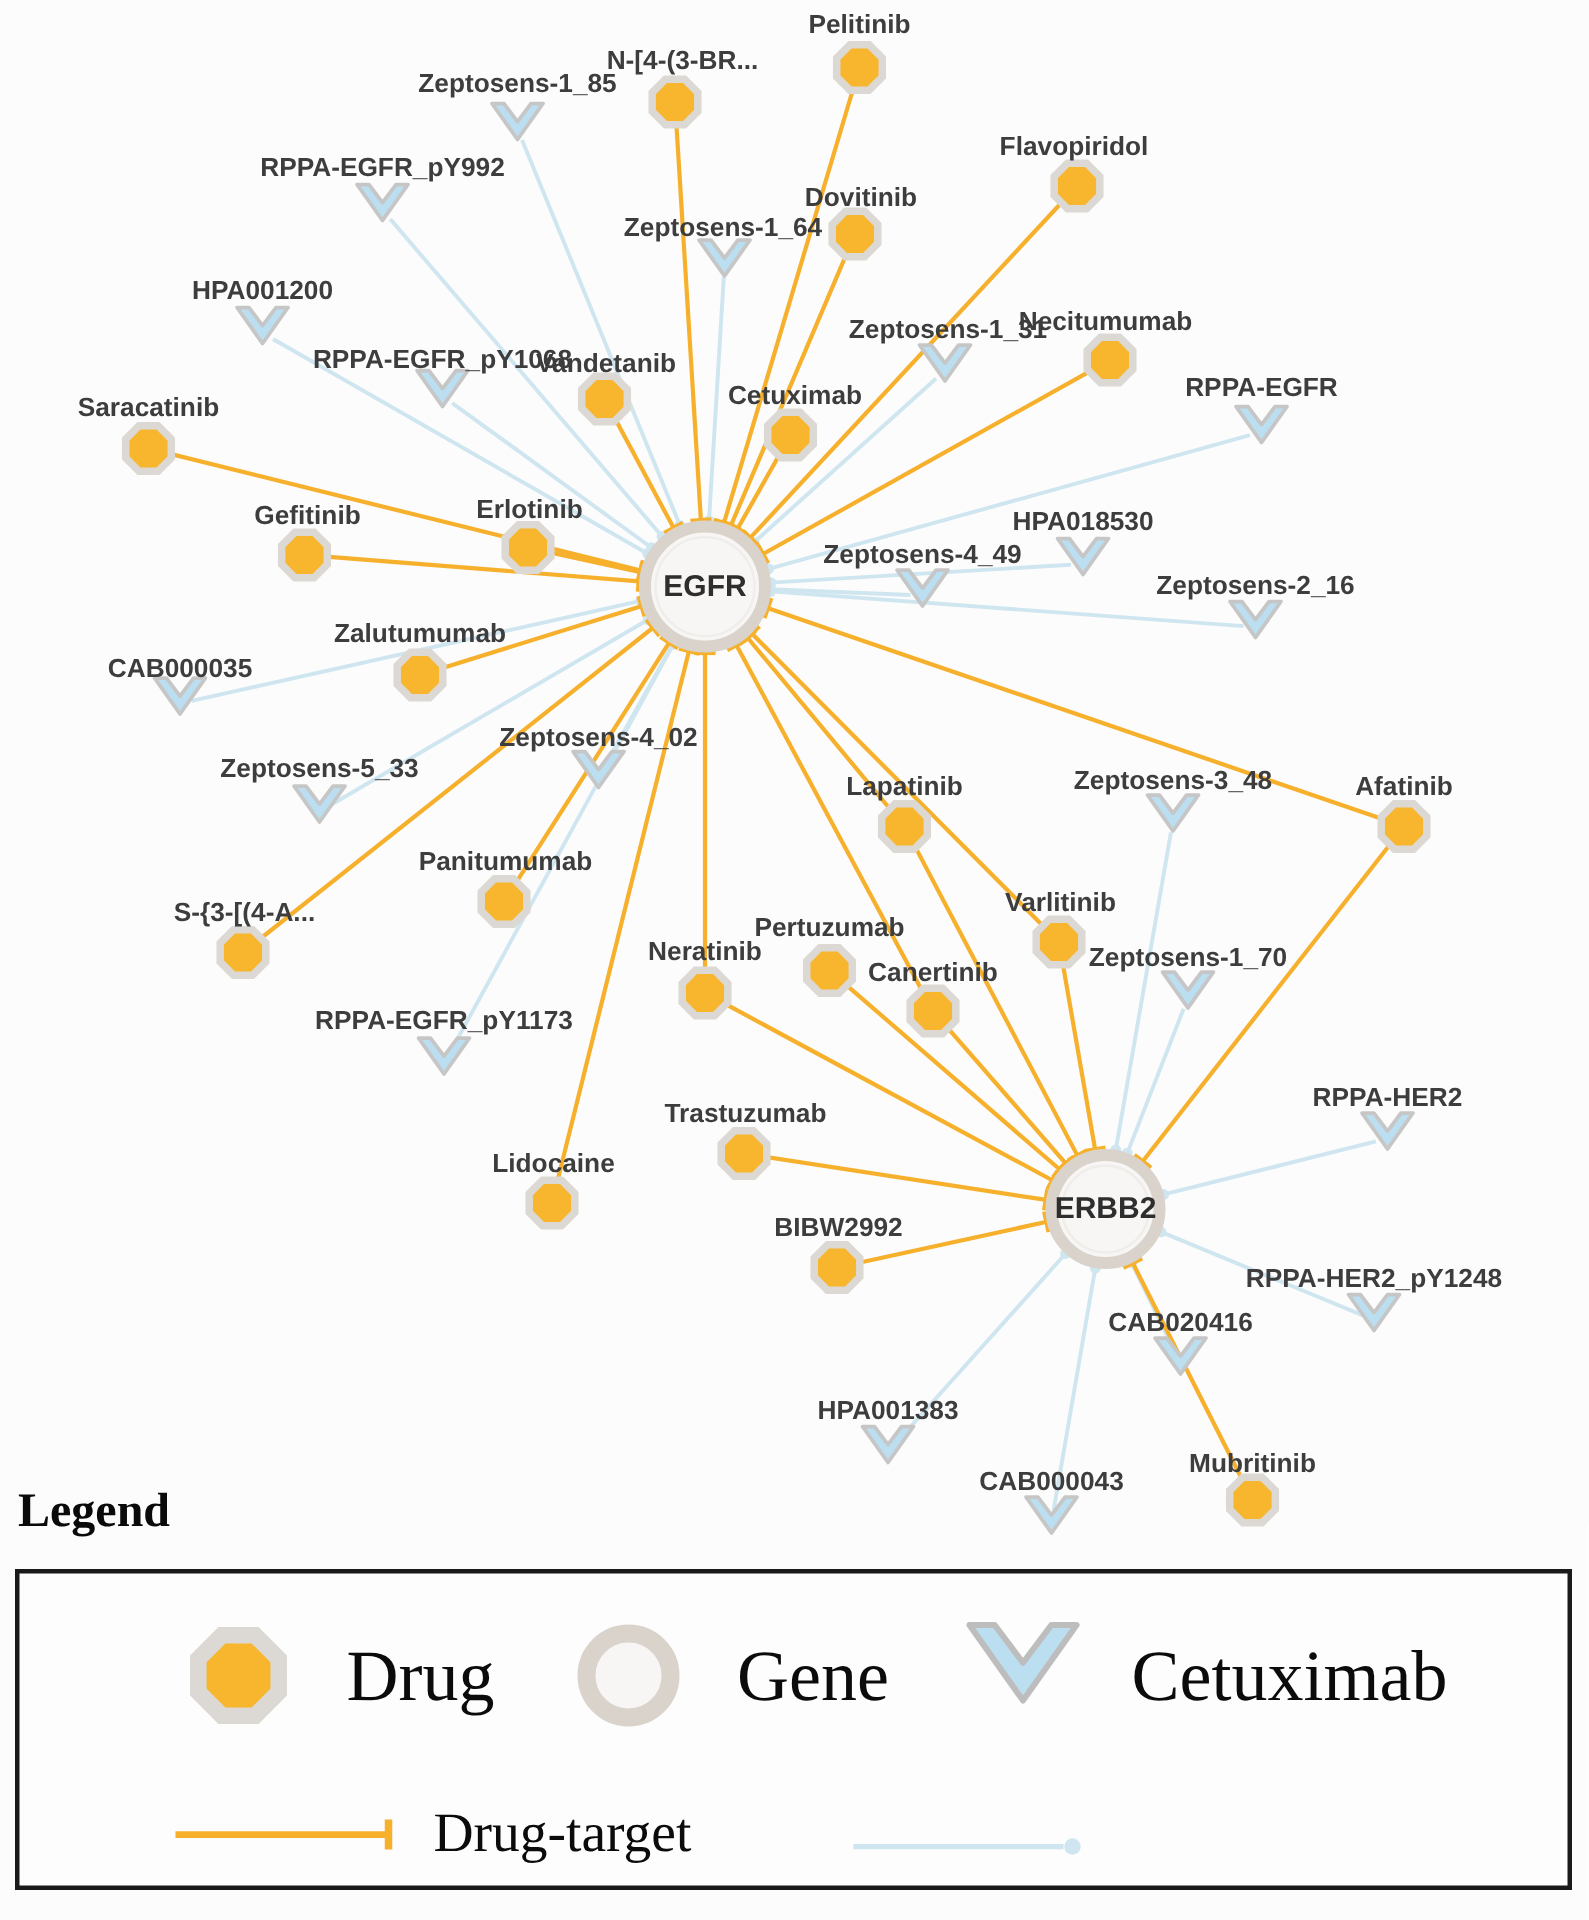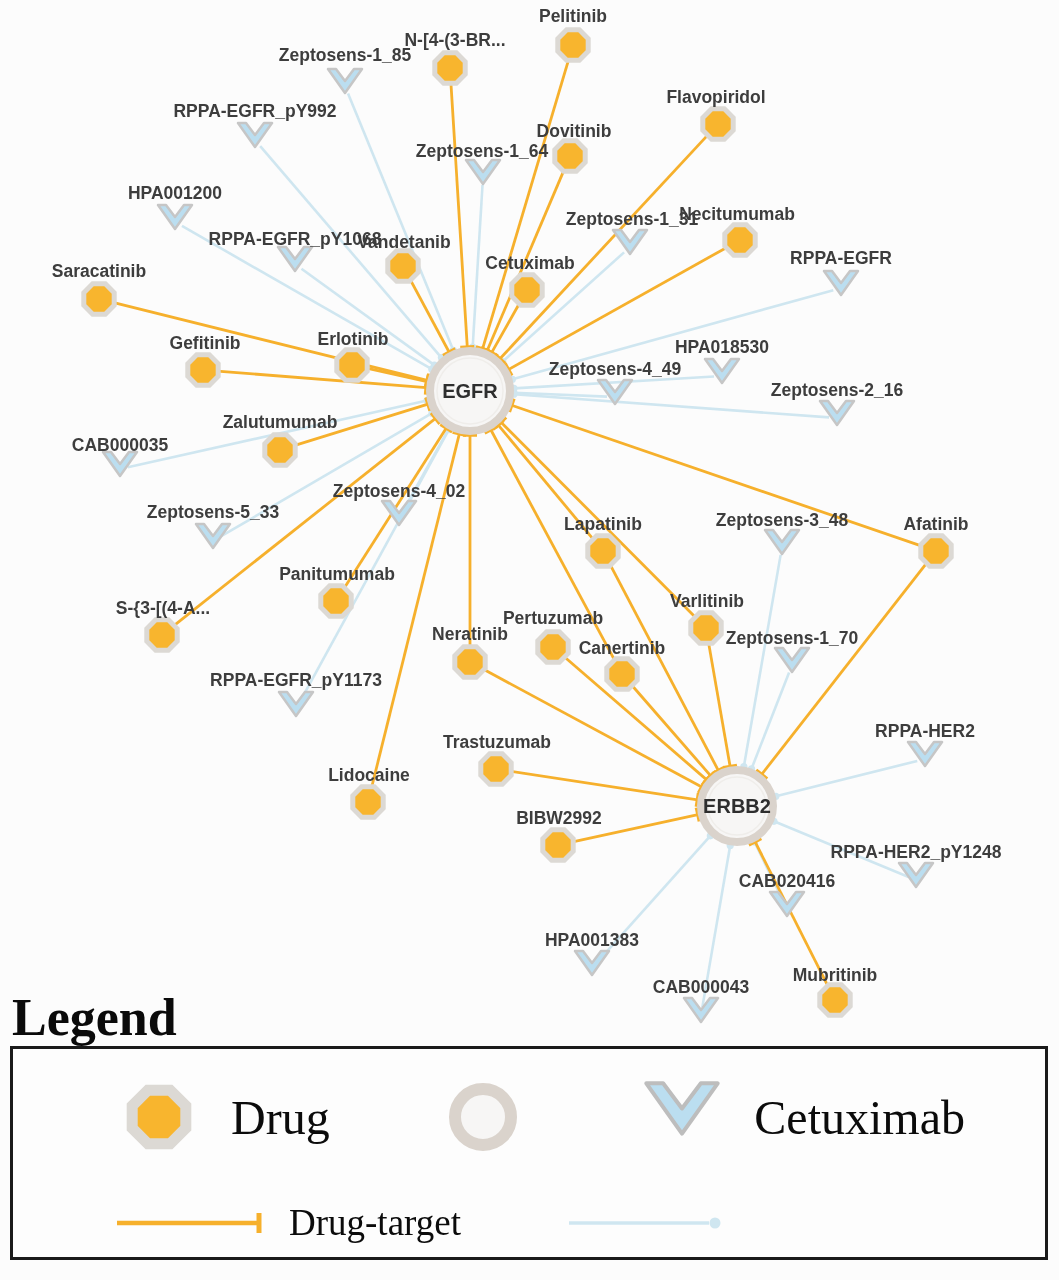--- a/index.html
+++ b/index.html
@@ -5,38 +5,38 @@
   html,body { margin:0; padding:0; background:#ffffff; }
   .stage {
     position:relative; width:1059px; height:1280px;
     background:#fcfcfc; overflow:hidden;
     font-family:"Liberation Sans", sans-serif;
   }
   #network-svg { position:absolute; left:0; top:0; }
   .legend-title {
     position:absolute; left:12px; top:988px;
     font-family:"Liberation Serif", serif;
-    font-weight:bold; font-size:52px; color:#0a0a0a; width:fit-content;
+    font-weight:bold; font-size:32px; color:#0a0a0a; width:fit-content;
   }
   .legend-box {
     position:absolute; left:10px; top:1046px; width:1032px; height:208px;
     border:3.5px solid #1a1a1a; background:#fdfdfd;
   }
   .legend-row-nodes {
     position:absolute; top:22px; left:0; right:0;
     display:flex; justify-content:space-between; align-items:flex-start;
     padding:0 80px 0 100px;
   }
   .legend-item { display:flex; align-items:center; gap:26px; }
   .legend-node-label {
     font-family:"Liberation Serif", serif; font-size:48px; color:#0b0b0b;
   }
   .legend-row-edges {
     position:absolute; top:152px; left:0; right:16px;
-    display:flex; align-items:center; padding:0 0 0 100px;
+    display:flex; align-items:flex-end; padding:0 0 0 100px;
   }
   .legend-edge-item { display:flex; align-items:center; gap:12px; }
   .legend-edge-item.first { width:452px; }
   .legend-edge-label {
     font-family:"Liberation Serif", serif; font-size:37px; color:#0b0b0b;
   }
 </style>
 </head>
 <body>
 
@@ -441,20 +441,21 @@
       <div class="legend-item">
         <svg id="legend-octagon" width="92" height="92">
             <polygon points="72.8,57.1 57.1,72.8 34.9,72.8 19.2,57.1 19.2,34.9 34.9,19.2 57.1,19.2 72.8,34.9" fill="#F8B52E" stroke="#DCD9D4" stroke-width="11"></polygon>
           </svg>
         <span class="legend-node-label">Drug</span>
       </div>
       <div class="legend-item">
         <svg id="legend-circle" width="92" height="92">
             <circle cx="46" cy="46" r="28" fill="#F7F6F5" stroke="#DAD3CC" stroke-width="12"></circle>
           </svg>
+        <span class="legend-node-label">Gene</span>
       </div>
       <div class="legend-item">
         <svg id="legend-chevron" width="92" height="92">
             <path d="M 10.3 12.3 L 46.0 62.7 L 81.7 12.3 L 64.9 12.3 L 46.0 37.5 L 27.1 12.3 Z" fill="#BBDEF0" stroke="#BDBDBD" stroke-width="4" stroke-linejoin="round"></path>
           </svg>
         <span class="legend-node-label">Cetuximab</span>
       </div>
     </div>
 
     <div class="legend-row-edges">

